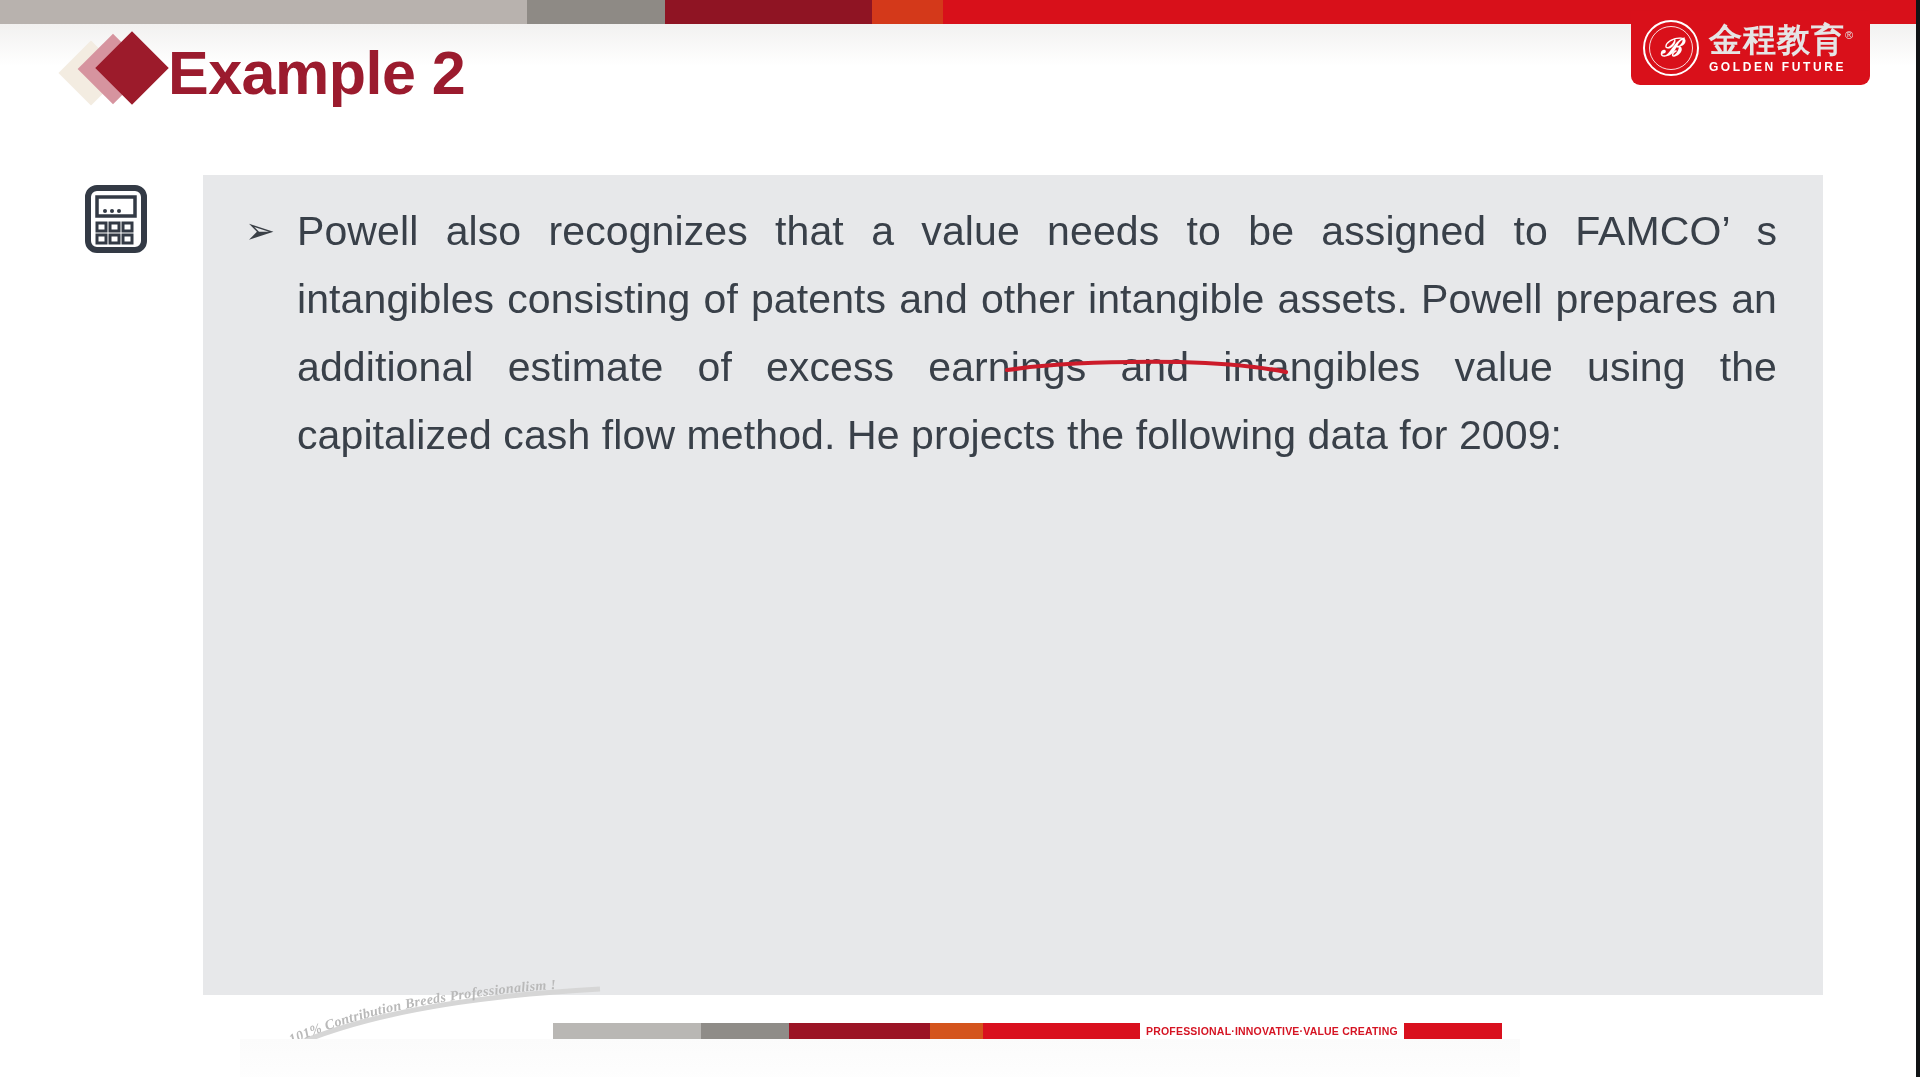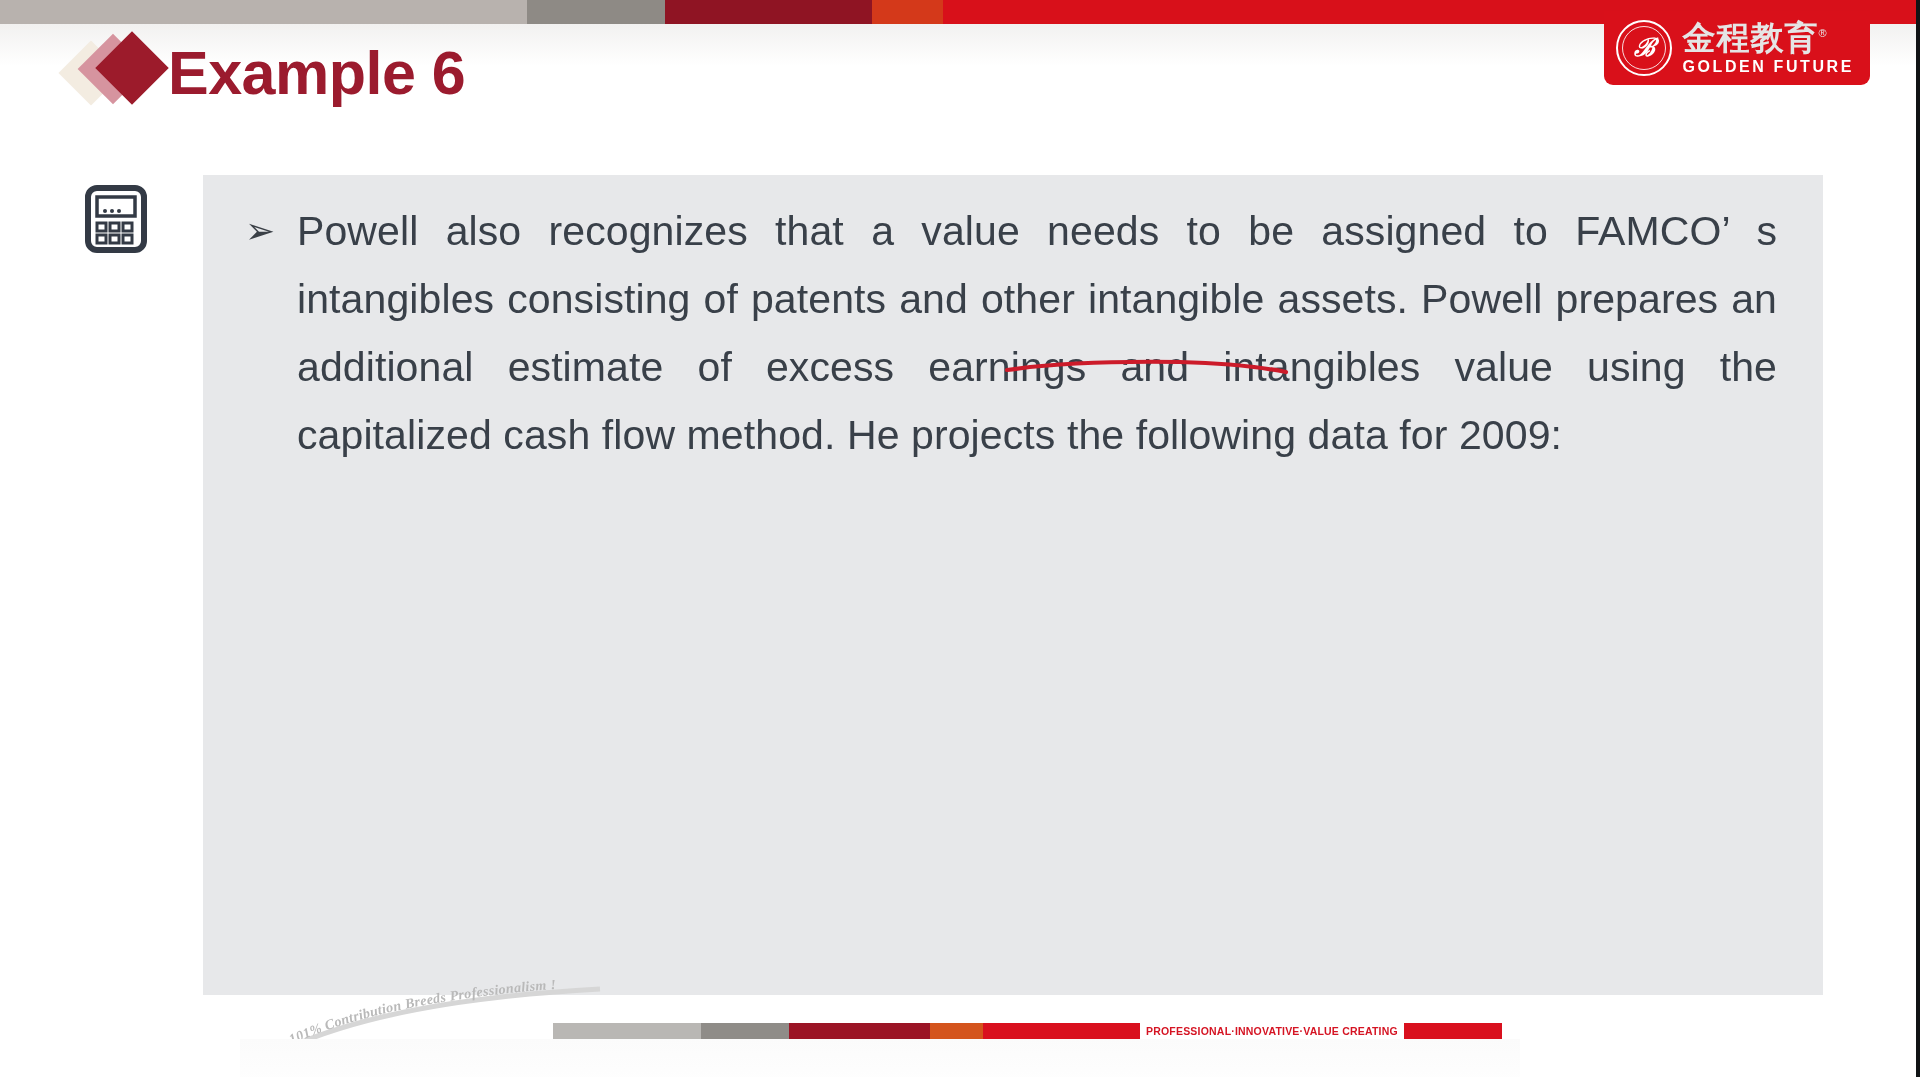--- a/index.html
+++ b/index.html
@@ -107,21 +107,21 @@
     position: relative;
     white-space: nowrap;
   }
   .brand-reg {
     font-size: 11px;
     vertical-align: super;
     font-weight: normal;
   }
   .brand-en {
     color: #ffffff;
-    font-size: 16px;
+    font-size: 12px;
     font-weight: bold;
     letter-spacing: 2.6px;
     margin-top: 5px;
     white-space: nowrap;
   }
 
   
   .title-row {
     position: absolute;
     left: 66px;
@@ -274,21 +274,21 @@
       <div class="brand-en">GOLDEN FUTURE</div>
     </div>
   </div>
 
   <div class="title-row">
     <div class="diamond-mark">
       <i class="dm-cream"></i>
       <i class="dm-pink"></i>
       <i class="dm-red"></i>
     </div>
-    <div class="slide-title">Example 6</div>
+    <div class="slide-title">Example 2</div>
   </div>
 
   <div class="calc-icon">
     <svg viewBox="0 0 62 68" width="62" height="68" aria-hidden="true">
       <rect x="3" y="3" width="56" height="62" rx="9" ry="9" fill="none" stroke="#333a45" stroke-width="6"></rect>
       <rect x="12" y="12" width="38" height="19" fill="none" stroke="#333a45" stroke-width="3.5"></rect>
       <circle cx="20" cy="26" r="2" fill="#333a45"></circle>
       <circle cx="27" cy="26" r="2" fill="#333a45"></circle>
       <circle cx="34" cy="26" r="2" fill="#333a45"></circle>
       <rect x="12" y="38" width="9" height="8" fill="none" stroke="#333a45" stroke-width="3"></rect>

